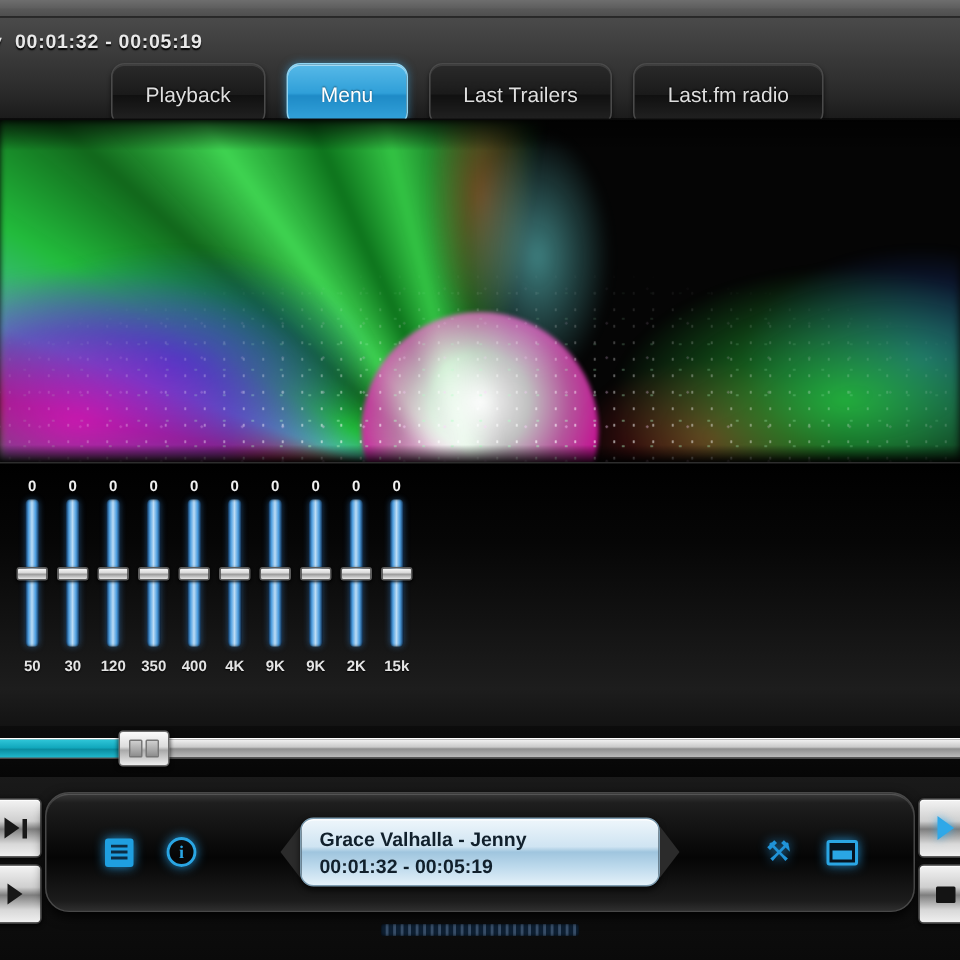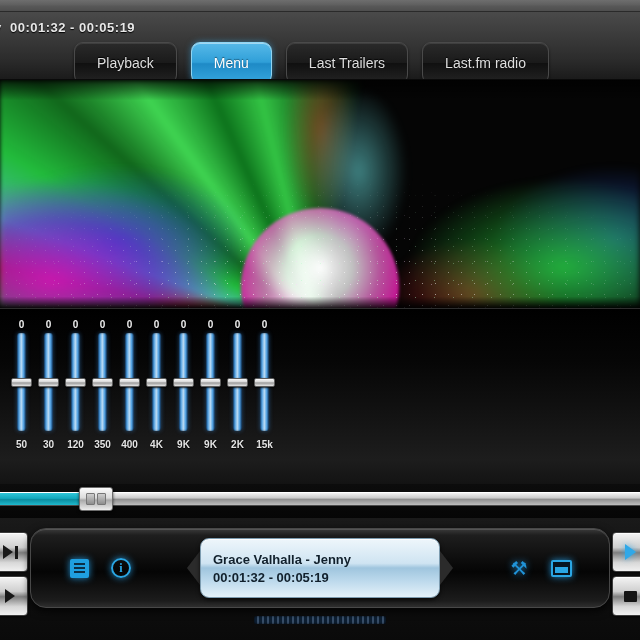--- a/index.html
+++ b/index.html
@@ -266,27 +266,27 @@
     position: relative; margin: 0 auto;
     display: flex; align-items: center;
   }
   .lcd-arrow {
     width: 0; height: 0;
     border-top: 17px solid transparent; border-bottom: 17px solid transparent;
   }
   .lcd-arrow.l { border-right: 13px solid #2b2b2b; }
   .lcd-arrow.r { border-left: 13px solid #2b2b2b; }
   .lcd {
-    width: 240px; height: 60px;
+    width: 240px; height: 46px;
     border-radius: 9px;
     background: linear-gradient(to bottom, #eef6fb 0%, #cfe4f2 42%, #9fc5de 50%, #bcd9ec 72%, #e4f1f9 100%);
     border: 1px solid #7d9cb0;
     box-shadow: inset 0 1px 0 rgba(255,255,255,0.9), 0 2px 4px rgba(0,0,0,0.7);
     padding: 6px 12px;
-    display: flex; flex-direction: column; justify-content: center; gap: 3px;
+    display: flex; flex-direction: column; justify-content: space-between; gap: 3px;
     overflow: hidden; cursor: pointer;
   }
   .lcd-title { font-size: 13px; font-weight: bold; color: #11202c; white-space: nowrap; }
   .lcd-time  { font-size: 13px; font-weight: bold; color: #11202c; white-space: nowrap; }
 
   .grip {
     position: absolute; left: 50%; top: 98px; margin-left: -66px;
     width: 132px; height: 8px; border-radius: 2px;
     background: linear-gradient(to right, #0d1f33 0 3px, #39506b 3px 5px) repeat-x;
     background-size: 5px 100%;

